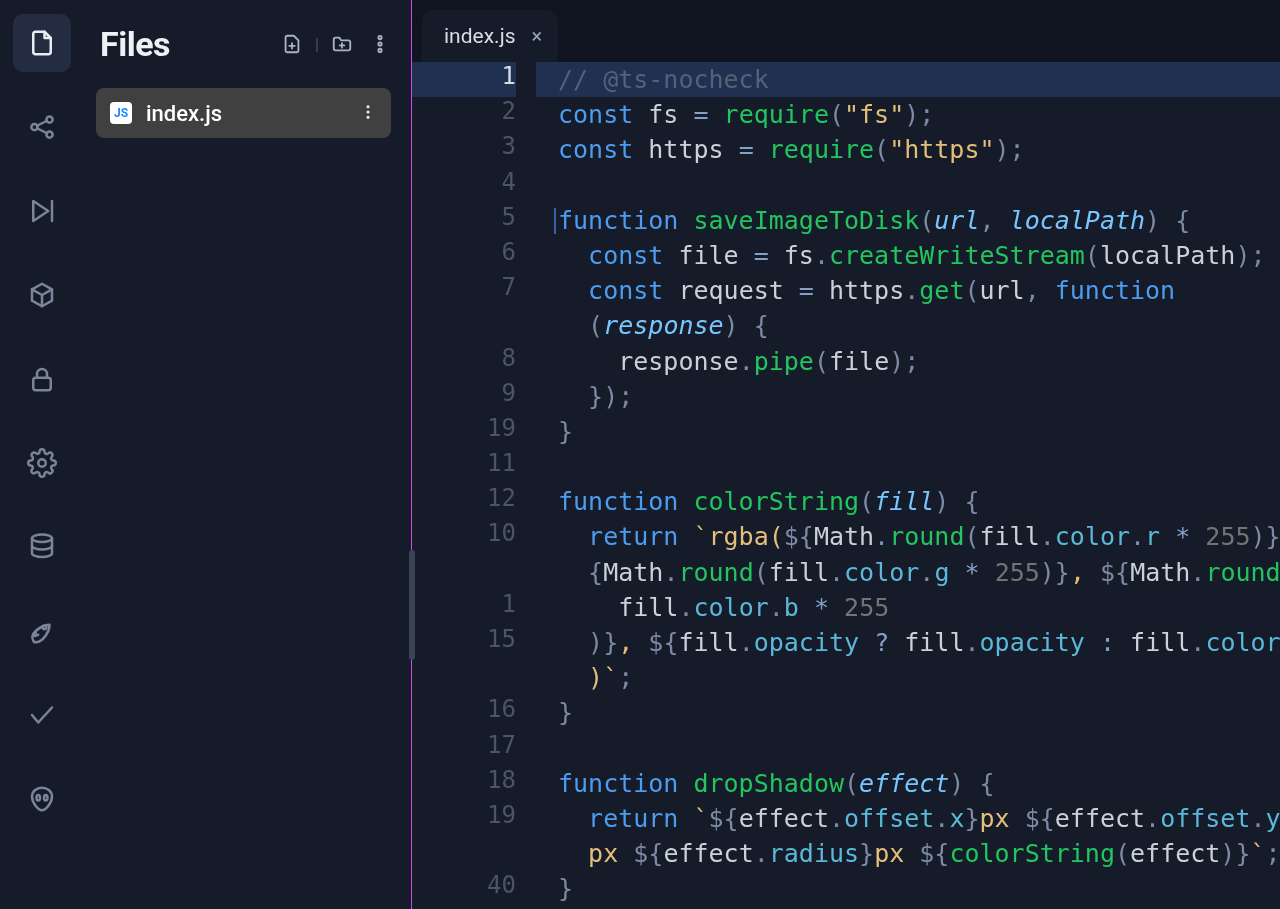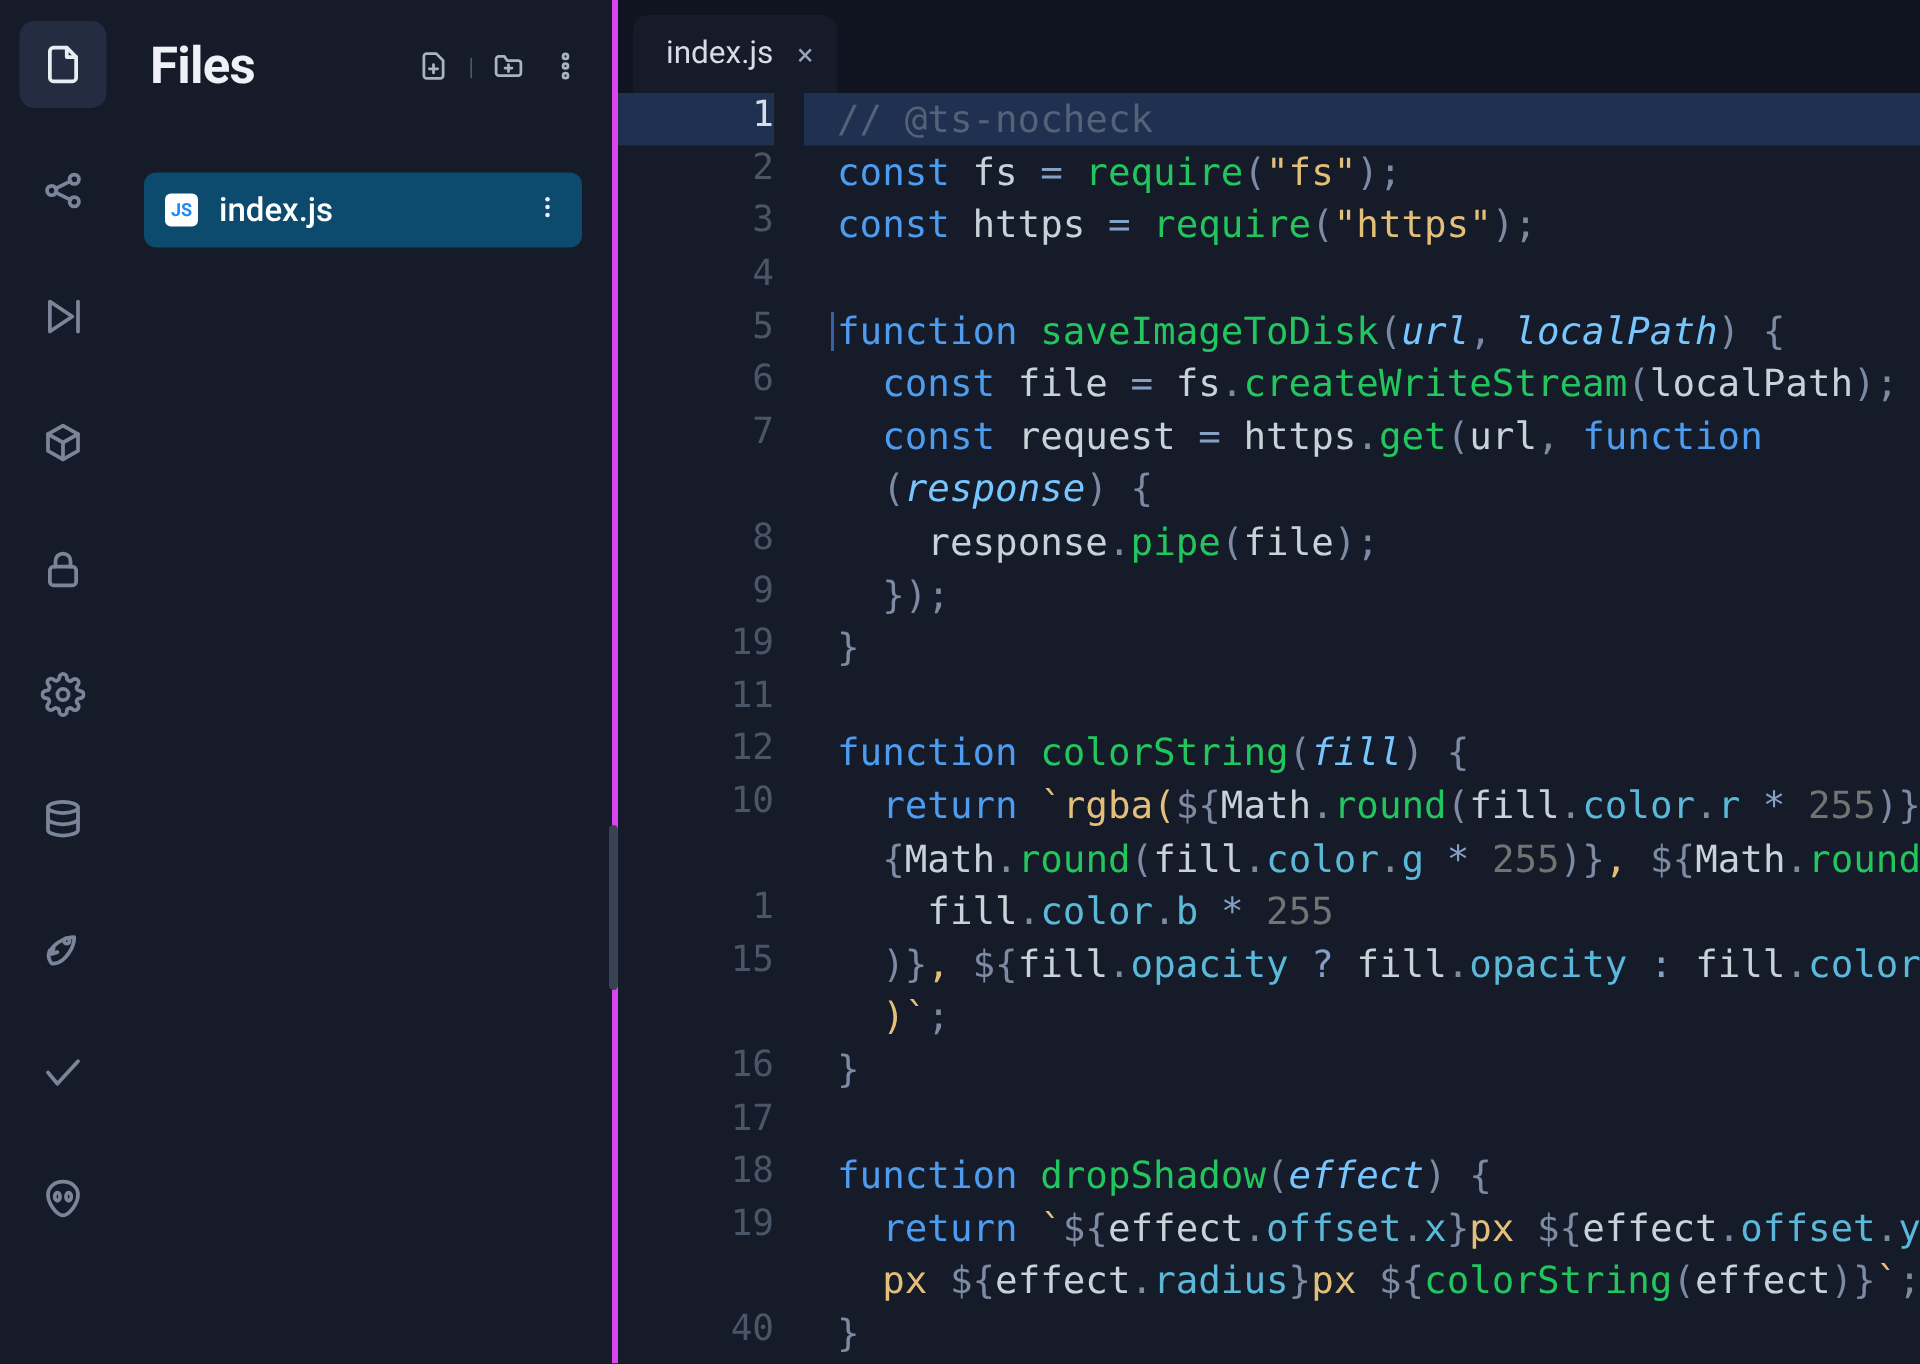--- a/index.html
+++ b/index.html
@@ -37,26 +37,25 @@
   .activity-item.active {
     background: #232c40;
     color: #e6edf3;
   }
   .activity-item svg { width: 30px; height: 30px; stroke: currentColor; fill: none; stroke-width: 2; stroke-linecap: round; stroke-linejoin: round; }
 
   
   .files-panel {
     width: 328px;
     background: #151b28;
-    border-right: 4px solid #d946ef;
+    border-right: 1px solid #d946ef;
     display: flex;
     flex-direction: column;
     padding: 14px 14px 0 6px;
     position: relative;
-    gap: 27px;
   }
   .files-header {
     display: flex;
     align-items: center;
     justify-content: space-between;
     padding: 10px 4px 24px 10px;
   }
   .files-title {
     font-size: 34px;
     font-weight: 700;
@@ -68,21 +67,21 @@
     align-items: center;
     gap: 12px;
     color: #aab3c4;
   }
   .files-actions .sep { color: #4a5568; font-size: 16px; margin: 0 -2px;}
   .hdr-btn { width: 26px; height: 26px; display:flex; align-items:center; justify-content:center; cursor:pointer; }
   .hdr-btn svg { width: 22px; height: 22px; stroke: currentColor; fill:none; stroke-width:2; stroke-linecap:round; stroke-linejoin:round; }
 
   .file-list { padding: 0 6px; }
   .file-item {
-    background: #0c4a6e;
+    background: #404040;
     color: #fff;
     border-radius: 8px;
     height: 50px;
     display: flex;
     align-items: center;
     padding: 0 14px;
     gap: 14px;
     font-size: 22px;
     font-weight: 500;
     cursor: pointer;

